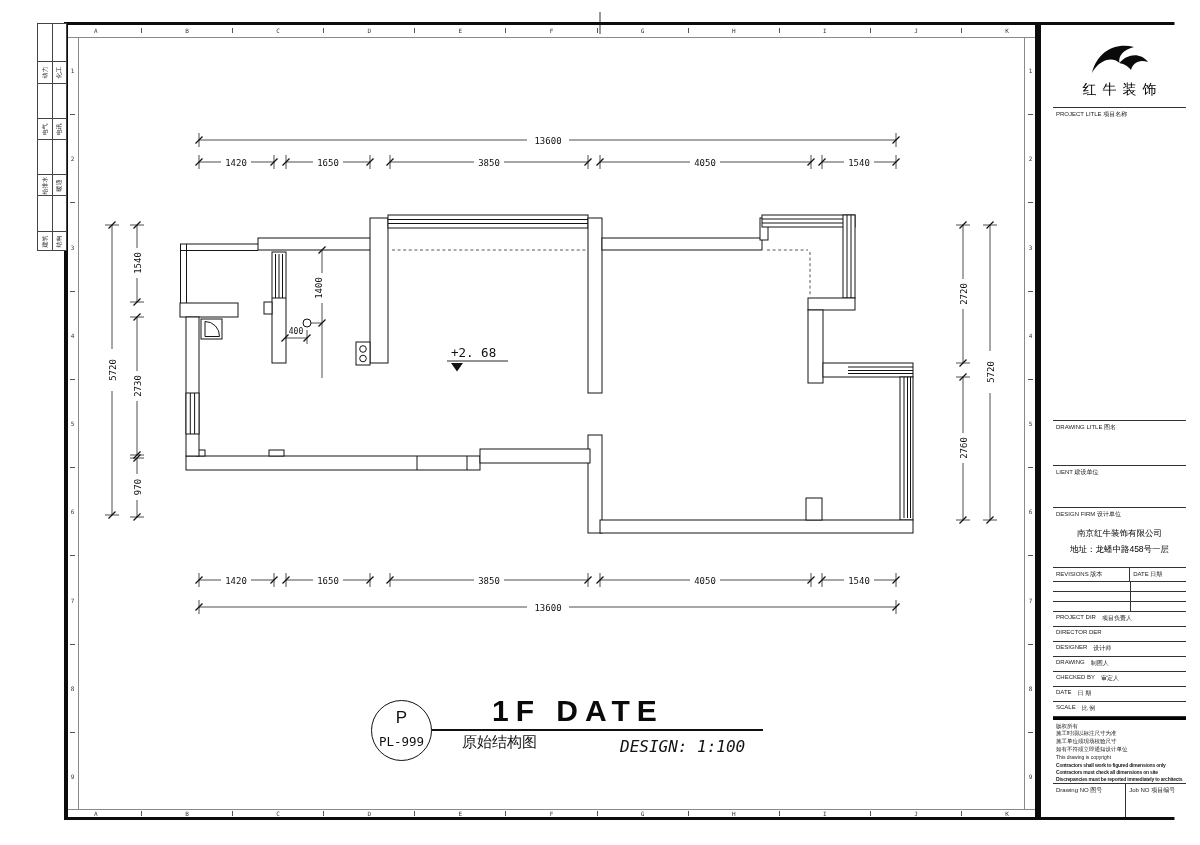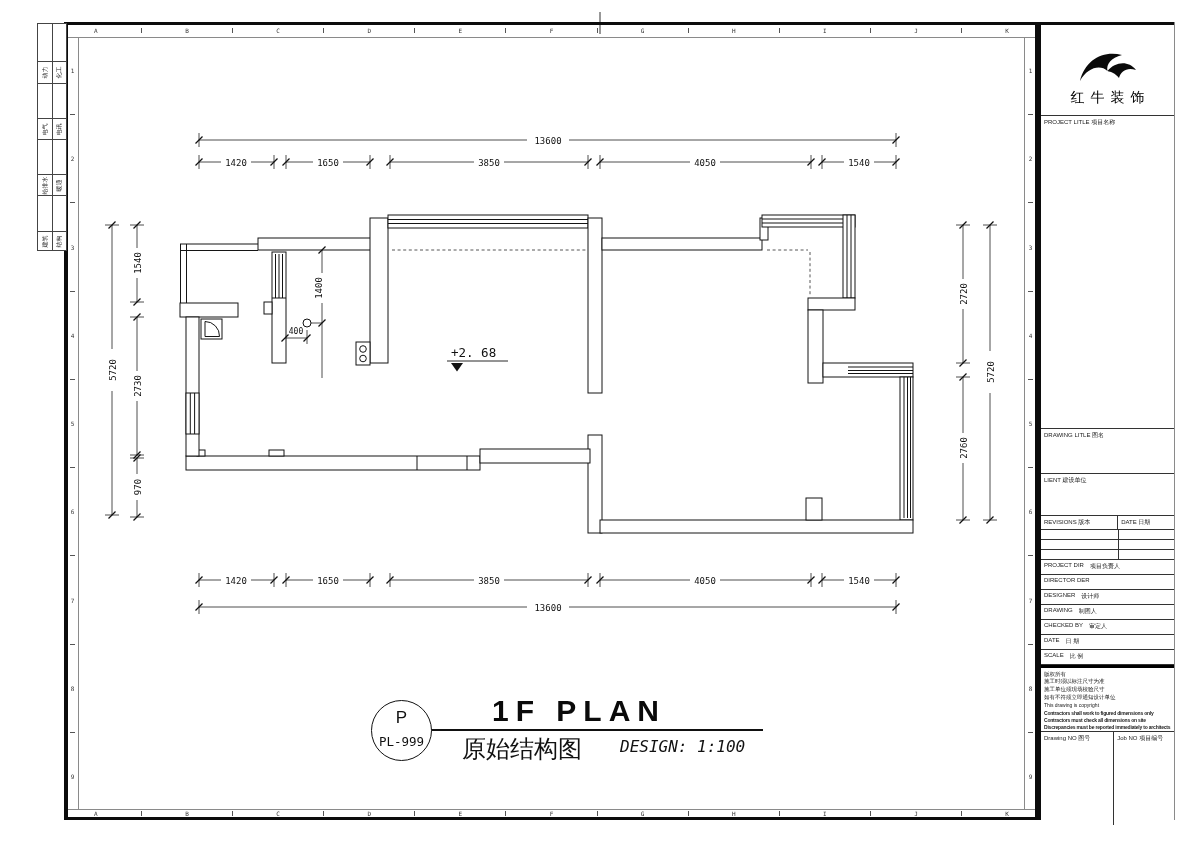--- a/index.html
+++ b/index.html
@@ -19,22 +19,22 @@
   .band.v i{width:5px;height:1px;background:#555;display:block;}
   
   .dstrip{position:absolute;left:37px;top:23px;width:28px;border:1px solid #444;
           display:flex;flex-direction:column;background:#fff;}
   .dstrip .r{display:flex;border-bottom:1px solid #444;}
   .dstrip .r:last-child{border-bottom:none;}
   .dstrip .c{flex:1;display:flex;align-items:center;justify-content:center;overflow:hidden;}
   .dstrip .c + .c{border-left:1px solid #444;}
   .dstrip .c span{font-size:6px;transform:rotate(-90deg);white-space:nowrap;color:#222;}
   
-  .tblock{position:absolute;left:1041px;top:33px;width:133px;height:792px;background:#fff;
-          display:flex;flex-direction:column;font-size:6px;color:#222;}
+  .tblock{position:absolute;left:1041px;top:25px;width:133px;height:792px;background:#fff;
+          display:flex;flex-direction:column;font-size:6px;color:#222;padding-left:12px;}
   .tb-sec{border-bottom:1px solid #333;padding:2px 3px;box-sizing:border-box;position:relative;}
   .tb-label{font-size:6px;letter-spacing:0;color:#222;white-space:nowrap;overflow:hidden;}
   .logo-sec{height:83px;display:flex;flex-direction:column;align-items:center;justify-content:flex-end;}
   .brand{font-size:14px;letter-spacing:6px;white-space:nowrap;margin:4px 0 6px 6px;color:#000;}
   .firm{ text-align:center;font-size:8.5px;line-height:1.9;margin-top:6px;color:#000;}
   .rev-head{display:flex;}
   .rev-head div{white-space:nowrap;overflow:hidden;}
   .rev-l{width:58%;border-right:1px solid #333;}
   .rev-r{width:42%;padding-left:3px;}
   .rev-row{display:flex;height:9px;border-top:1px solid #333;}
@@ -47,21 +47,21 @@
   .dno div{box-sizing:border-box;padding:2px 3px;white-space:nowrap;overflow:hidden;}
   .dno .l{width:55%;border-right:1px solid #333;}
   
   .tcircle{position:absolute;left:371px;top:700px;width:61px;height:61px;border:1.5px solid #111;
            border-radius:50%;box-sizing:border-box;background:#fff;text-align:center;}
   .tcircle .p{font-size:17px;margin-top:7px;}
   .tcircle .code{font-size:12.5px;margin-top:6px;font-family:"DejaVu Sans Mono",monospace;}
   .titleline{position:absolute;left:375px;top:729px;width:388px;height:1.5px;background:#111;}
   .bigtitle{position:absolute;left:492px;top:694px;font-size:30px;font-weight:bold;
             letter-spacing:7px;color:#0a0a0a;}
-  .cntitle{position:absolute;left:462px;top:733px;font-size:24px;color:#111;}
+  .cntitle{position:absolute;left:462px;top:733px;font-size:15px;color:#111;}
   .scalenote{position:absolute;left:620px;top:737px;font-size:16px;font-style:italic;
              font-family:"DejaVu Sans Mono",monospace;}
   svg text{font-family:"DejaVu Sans Mono",monospace;fill:#111;}
 </style>
 </head>
 <body>
 
 <svg class="abs" style="left:0;top:0" width="1200" height="845" viewBox="0 0 1200 845">
 
   <g stroke="#141414" stroke-width="1" fill="#fff">
@@ -379,40 +379,47 @@
         <span>结构</span>
       </div>
   </div>
 </div>
 
 <div class="titleline"></div>
 <div class="tcircle">
   <div class="p">P</div>
   <div class="code">PL-999</div>
 </div>
-<div class="bigtitle">1F PLAN</div>
+<div class="bigtitle">1F DATE</div>
 <div class="cntitle">原始结构图</div>
 <div class="scalenote">DESIGN: 1:100</div>
 
 <div class="tblock">
   <div class="tb-sec logo-sec">
     <svg width="64" height="38" viewBox="0 0 64 38">
       <path d="M4,34 C9,13 27,3 46,8 C35,11 30,17 31.5,24 C24,17 11,21 4,34 Z" fill="#0a0a0a"></path>
       <path d="M31.5,24 C39,15 52,13 60,23 C51,20 45,24 43,31 C39,26 35,25 31.5,24 Z" fill="#0a0a0a"></path>
     </svg>
     <div class="brand">红牛装饰</div>
   </div>
   <div class="tb-sec" style="height:313px">
     <div class="tb-label">PROJECT LITLE  项目名称</div>
   </div>
   <div class="tb-sec" style="height:45px">
     <div class="tb-label">DRAWING LITLE  图名</div>
   </div>
   <div class="tb-sec" style="height:42px">
     <div class="tb-label">LIENT  建设单位</div>
+  </div>
+  <div class="tb-sec" style="height:60px">
+    <div class="tb-label">DESIGN FIRM  设计单位</div>
+    <div class="firm">
+      <div>南京红牛装饰有限公司</div>
+      <div>地址：龙蟠中路458号一层</div>
+    </div>
   </div>
   <div class="tb-sec" style="height:44px;padding:0">
     <div class="rev-head" style="height:13px">
       <div class="rev-l tb-label" style="padding:2px 3px;box-sizing:border-box">REVISIONS  版本</div>
       <div class="rev-r tb-label" style="padding:2px 3px;box-sizing:border-box">DATE  日期</div>
     </div>
     <div class="rev-row">
         <div class="a"></div>
       </div>
     <div class="rev-row">

